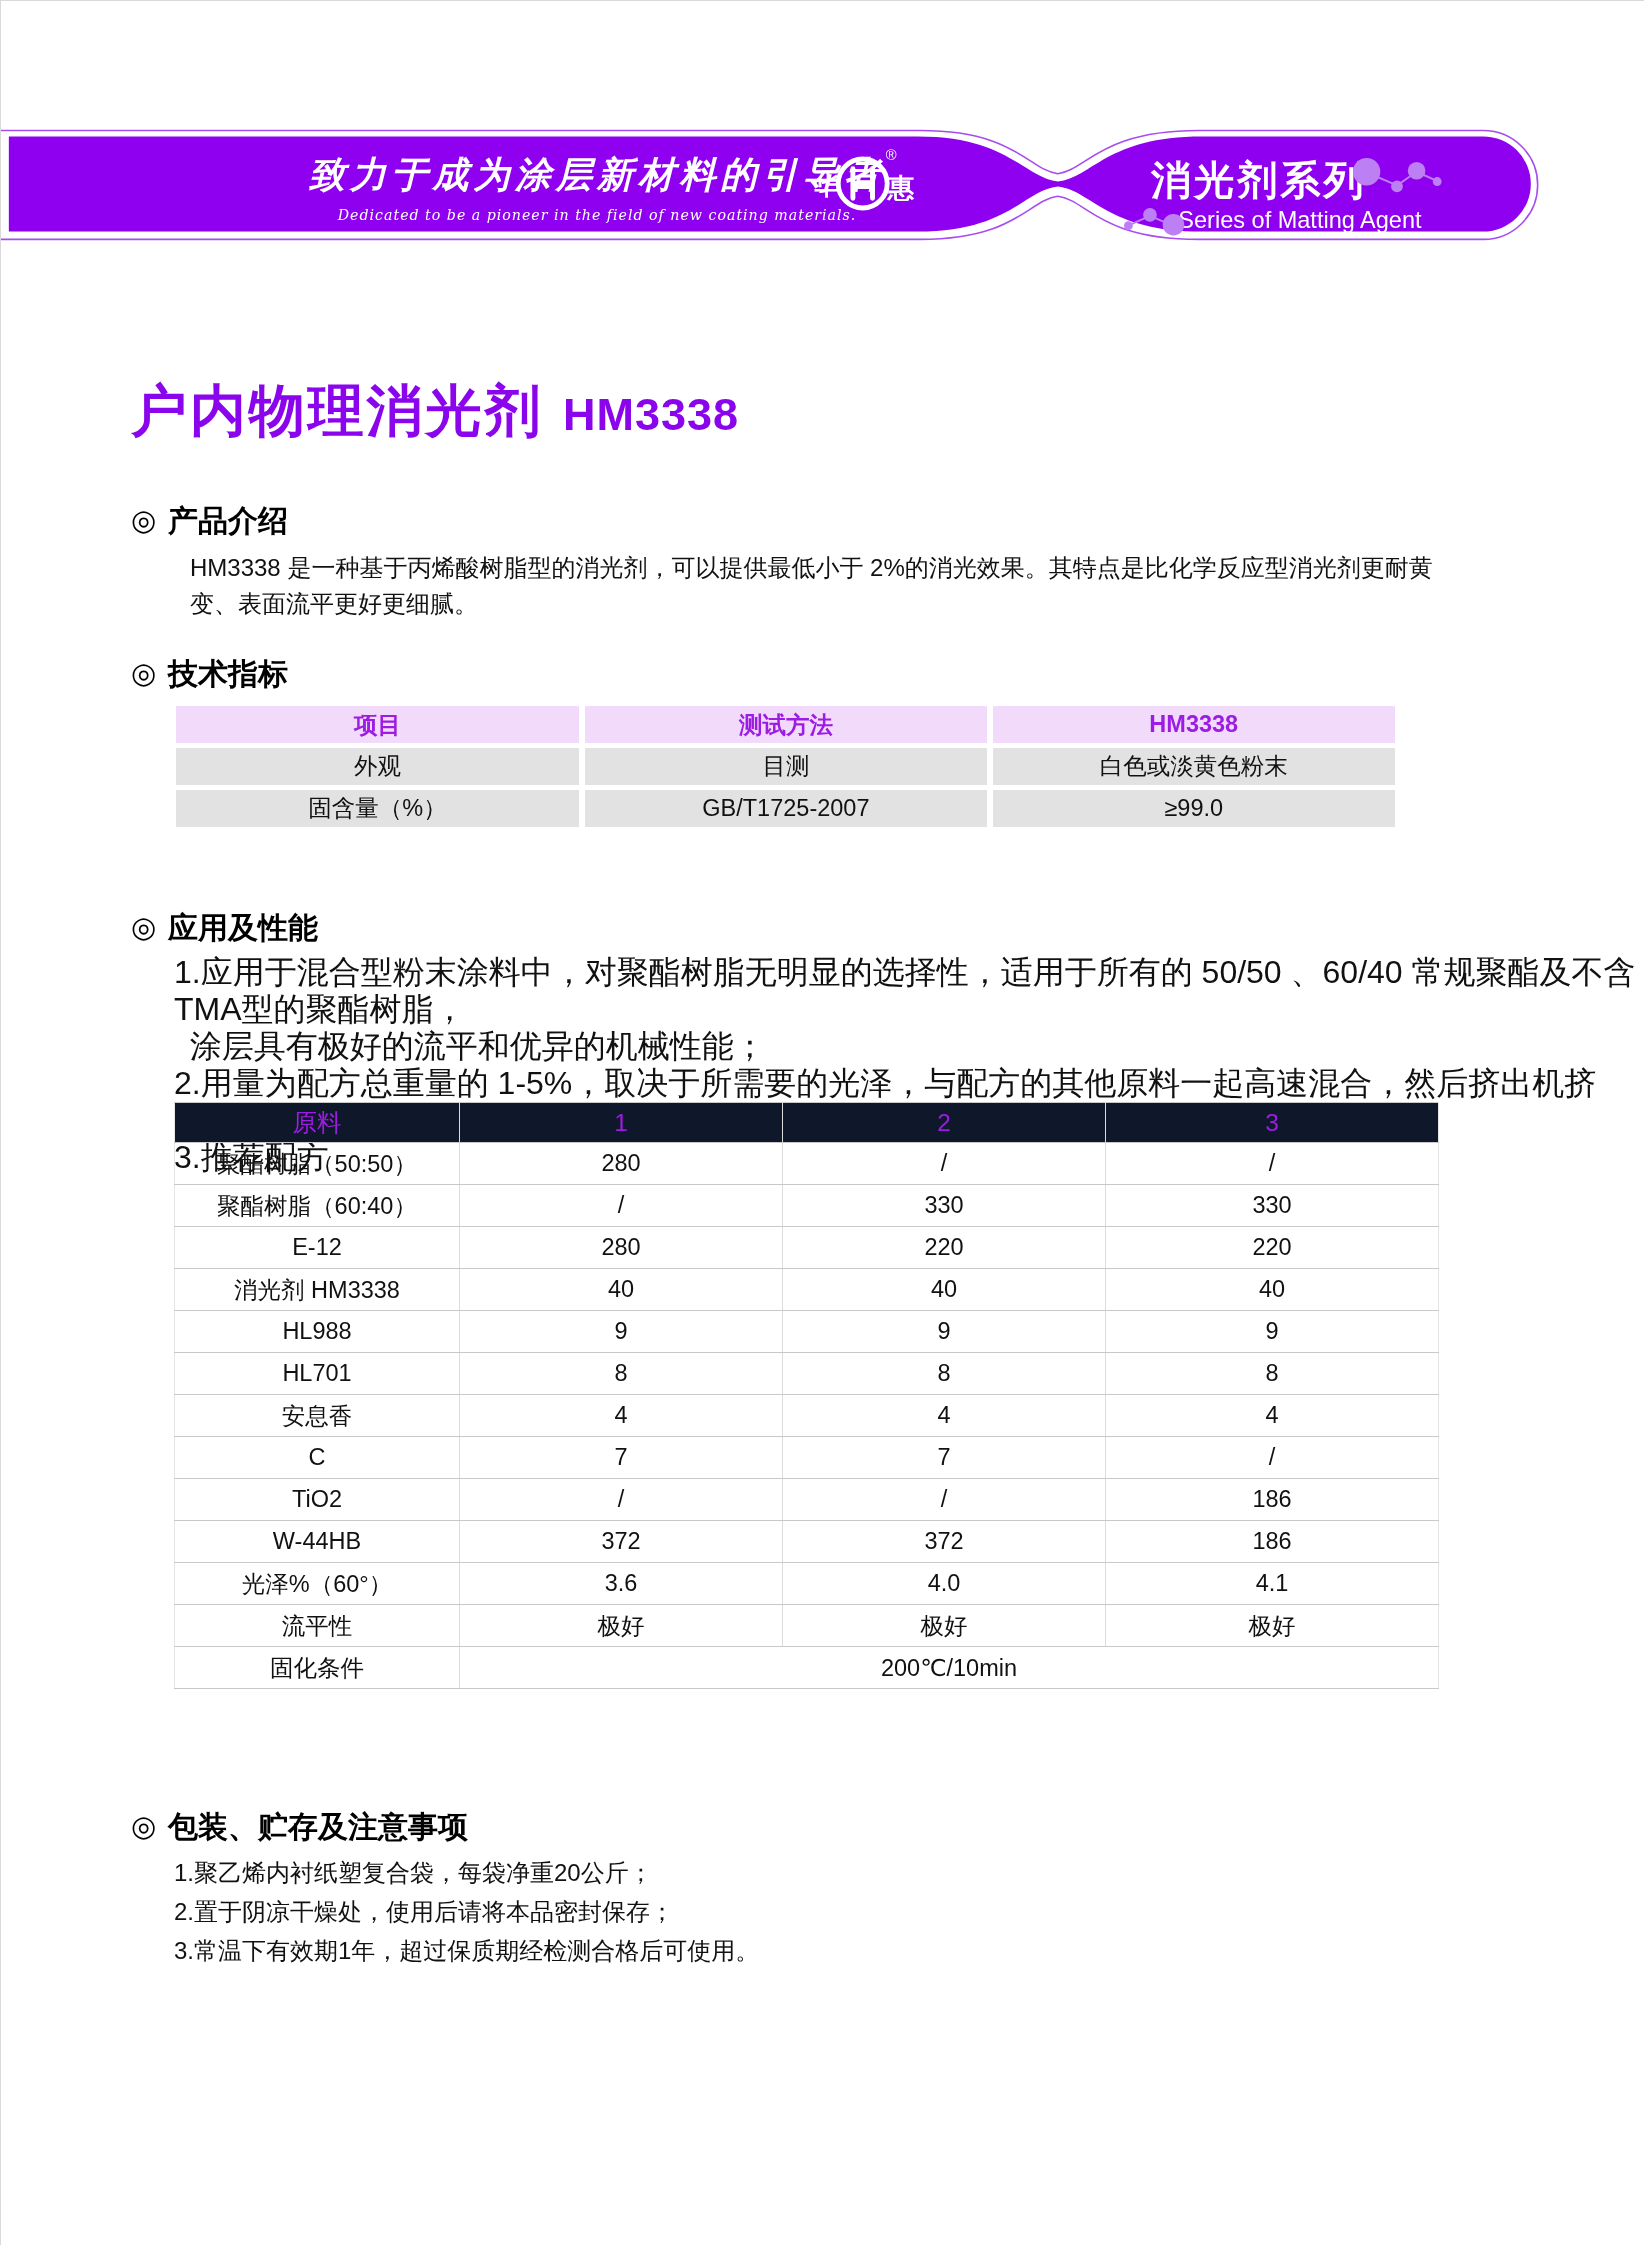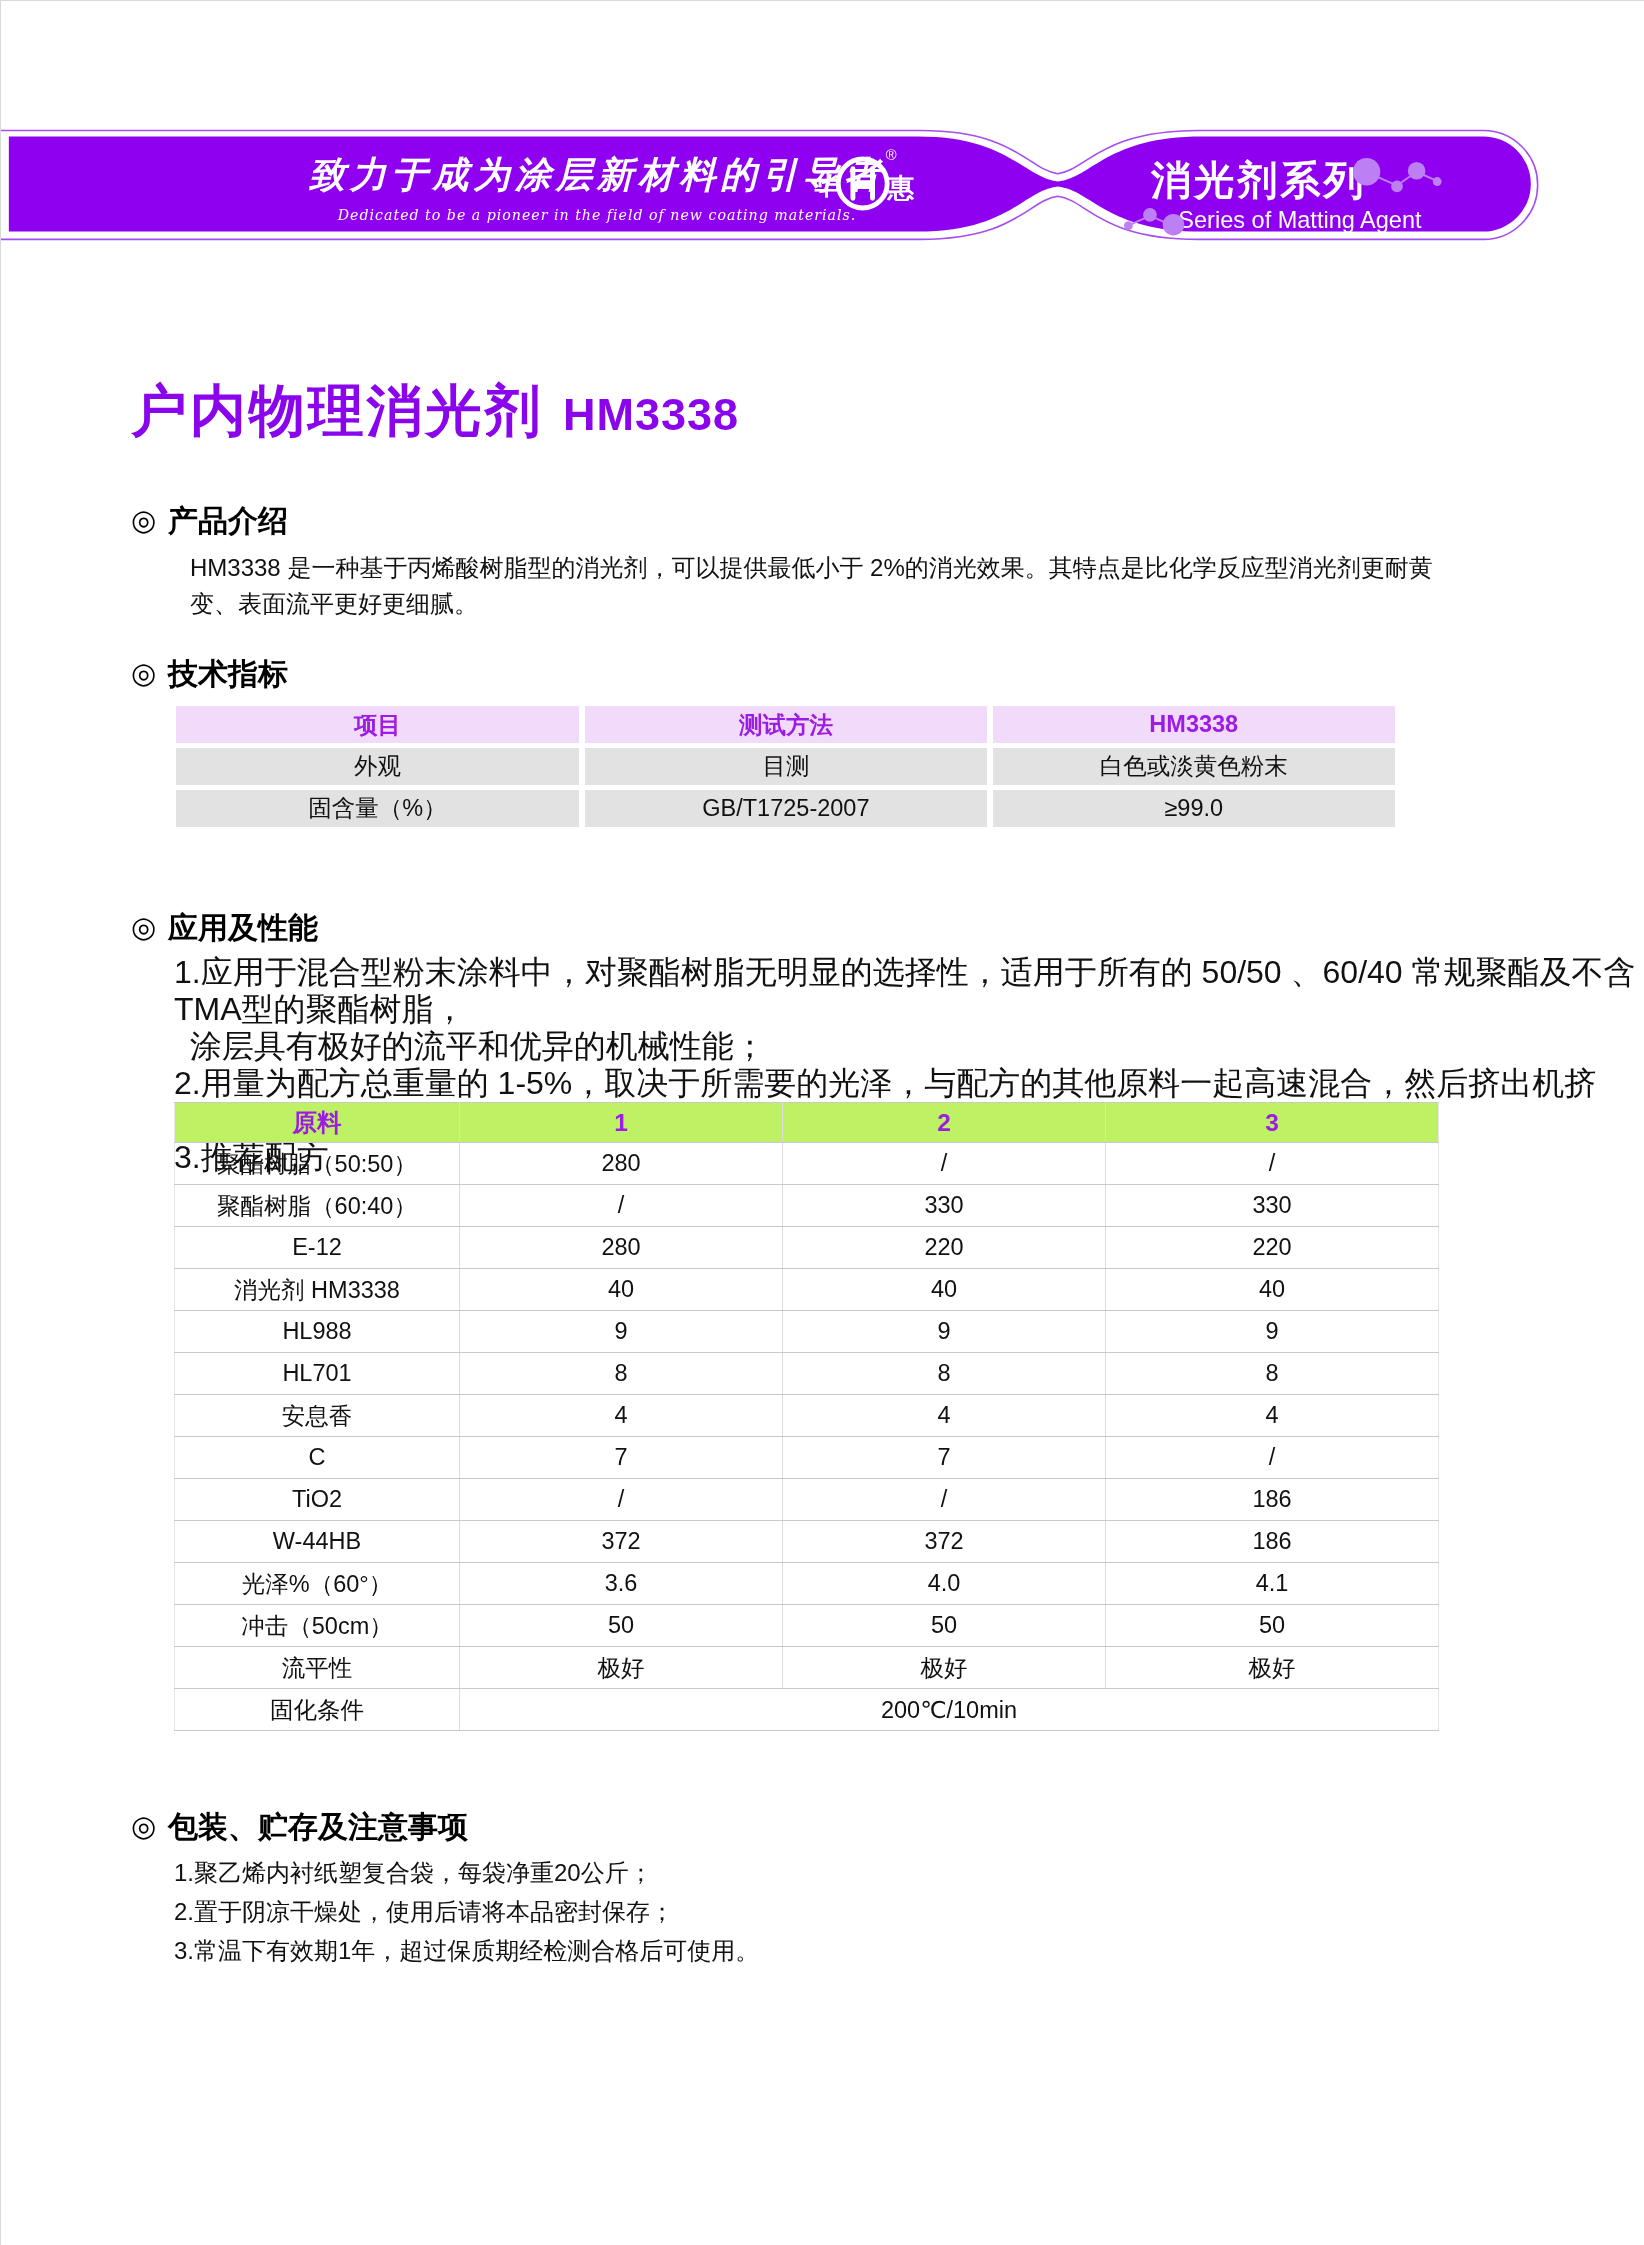--- a/index.html
+++ b/index.html
@@ -41,21 +41,21 @@
   
   .formula-table { position:absolute; left:173px; top:1101px; width:1265px;
                    border-collapse:collapse; table-layout:fixed;
                    font-size:23.5px; color:#111; text-align:center; }
   .formula-table col.c0 { width:285px; } .formula-table col.c1 { width:323px; }
   .formula-table col.c2 { width:323px; } .formula-table col.c3 { width:333px; }
   .formula-table th, .formula-table td {
       border-top:1px solid #c9c9c9; border-bottom:1px solid #c9c9c9;
       border-left:1px solid #dcdcdc; border-right:1px solid #dcdcdc;
       height:42px; padding:0; font-weight:normal; }
-  .formula-table th { height:40px; background:#bef264; color:#9D1CE4; font-weight:bold; font-size:24.5px; }
+  .formula-table th { height:40px; background:#0f172a; color:#9D1CE4; font-weight:normal; font-size:24.5px; }
   .formula-table tr > *:first-child { border-left:1px solid #e6e6e6; }
   .formula-table tr > *:last-child  { border-right:1px solid #e6e6e6; }
 
   .pack-list { position:absolute; left:173px; top:1852px; font-size:24px; line-height:39px; color:#111; }
 </style>
 </head>
 <body>
 
 <div class="page">
 
@@ -209,26 +209,20 @@
       <td>372</td>
       <td>186</td>
     </tr>
     <tr>
       <td>光泽%（60°）</td>
       <td>3.6</td>
       <td>4.0</td>
       <td>4.1</td>
     </tr>
     <tr>
-      <td>冲击（50cm）</td>
-      <td>50</td>
-      <td>50</td>
-      <td>50</td>
-    </tr>
-    <tr>
       <td>流平性</td>
       <td>极好</td>
       <td>极好</td>
       <td>极好</td>
     </tr>
     <tr>
       <td>固化条件</td>
       <td colspan="3">200℃/10min</td>
     </tr>
   </tbody>

